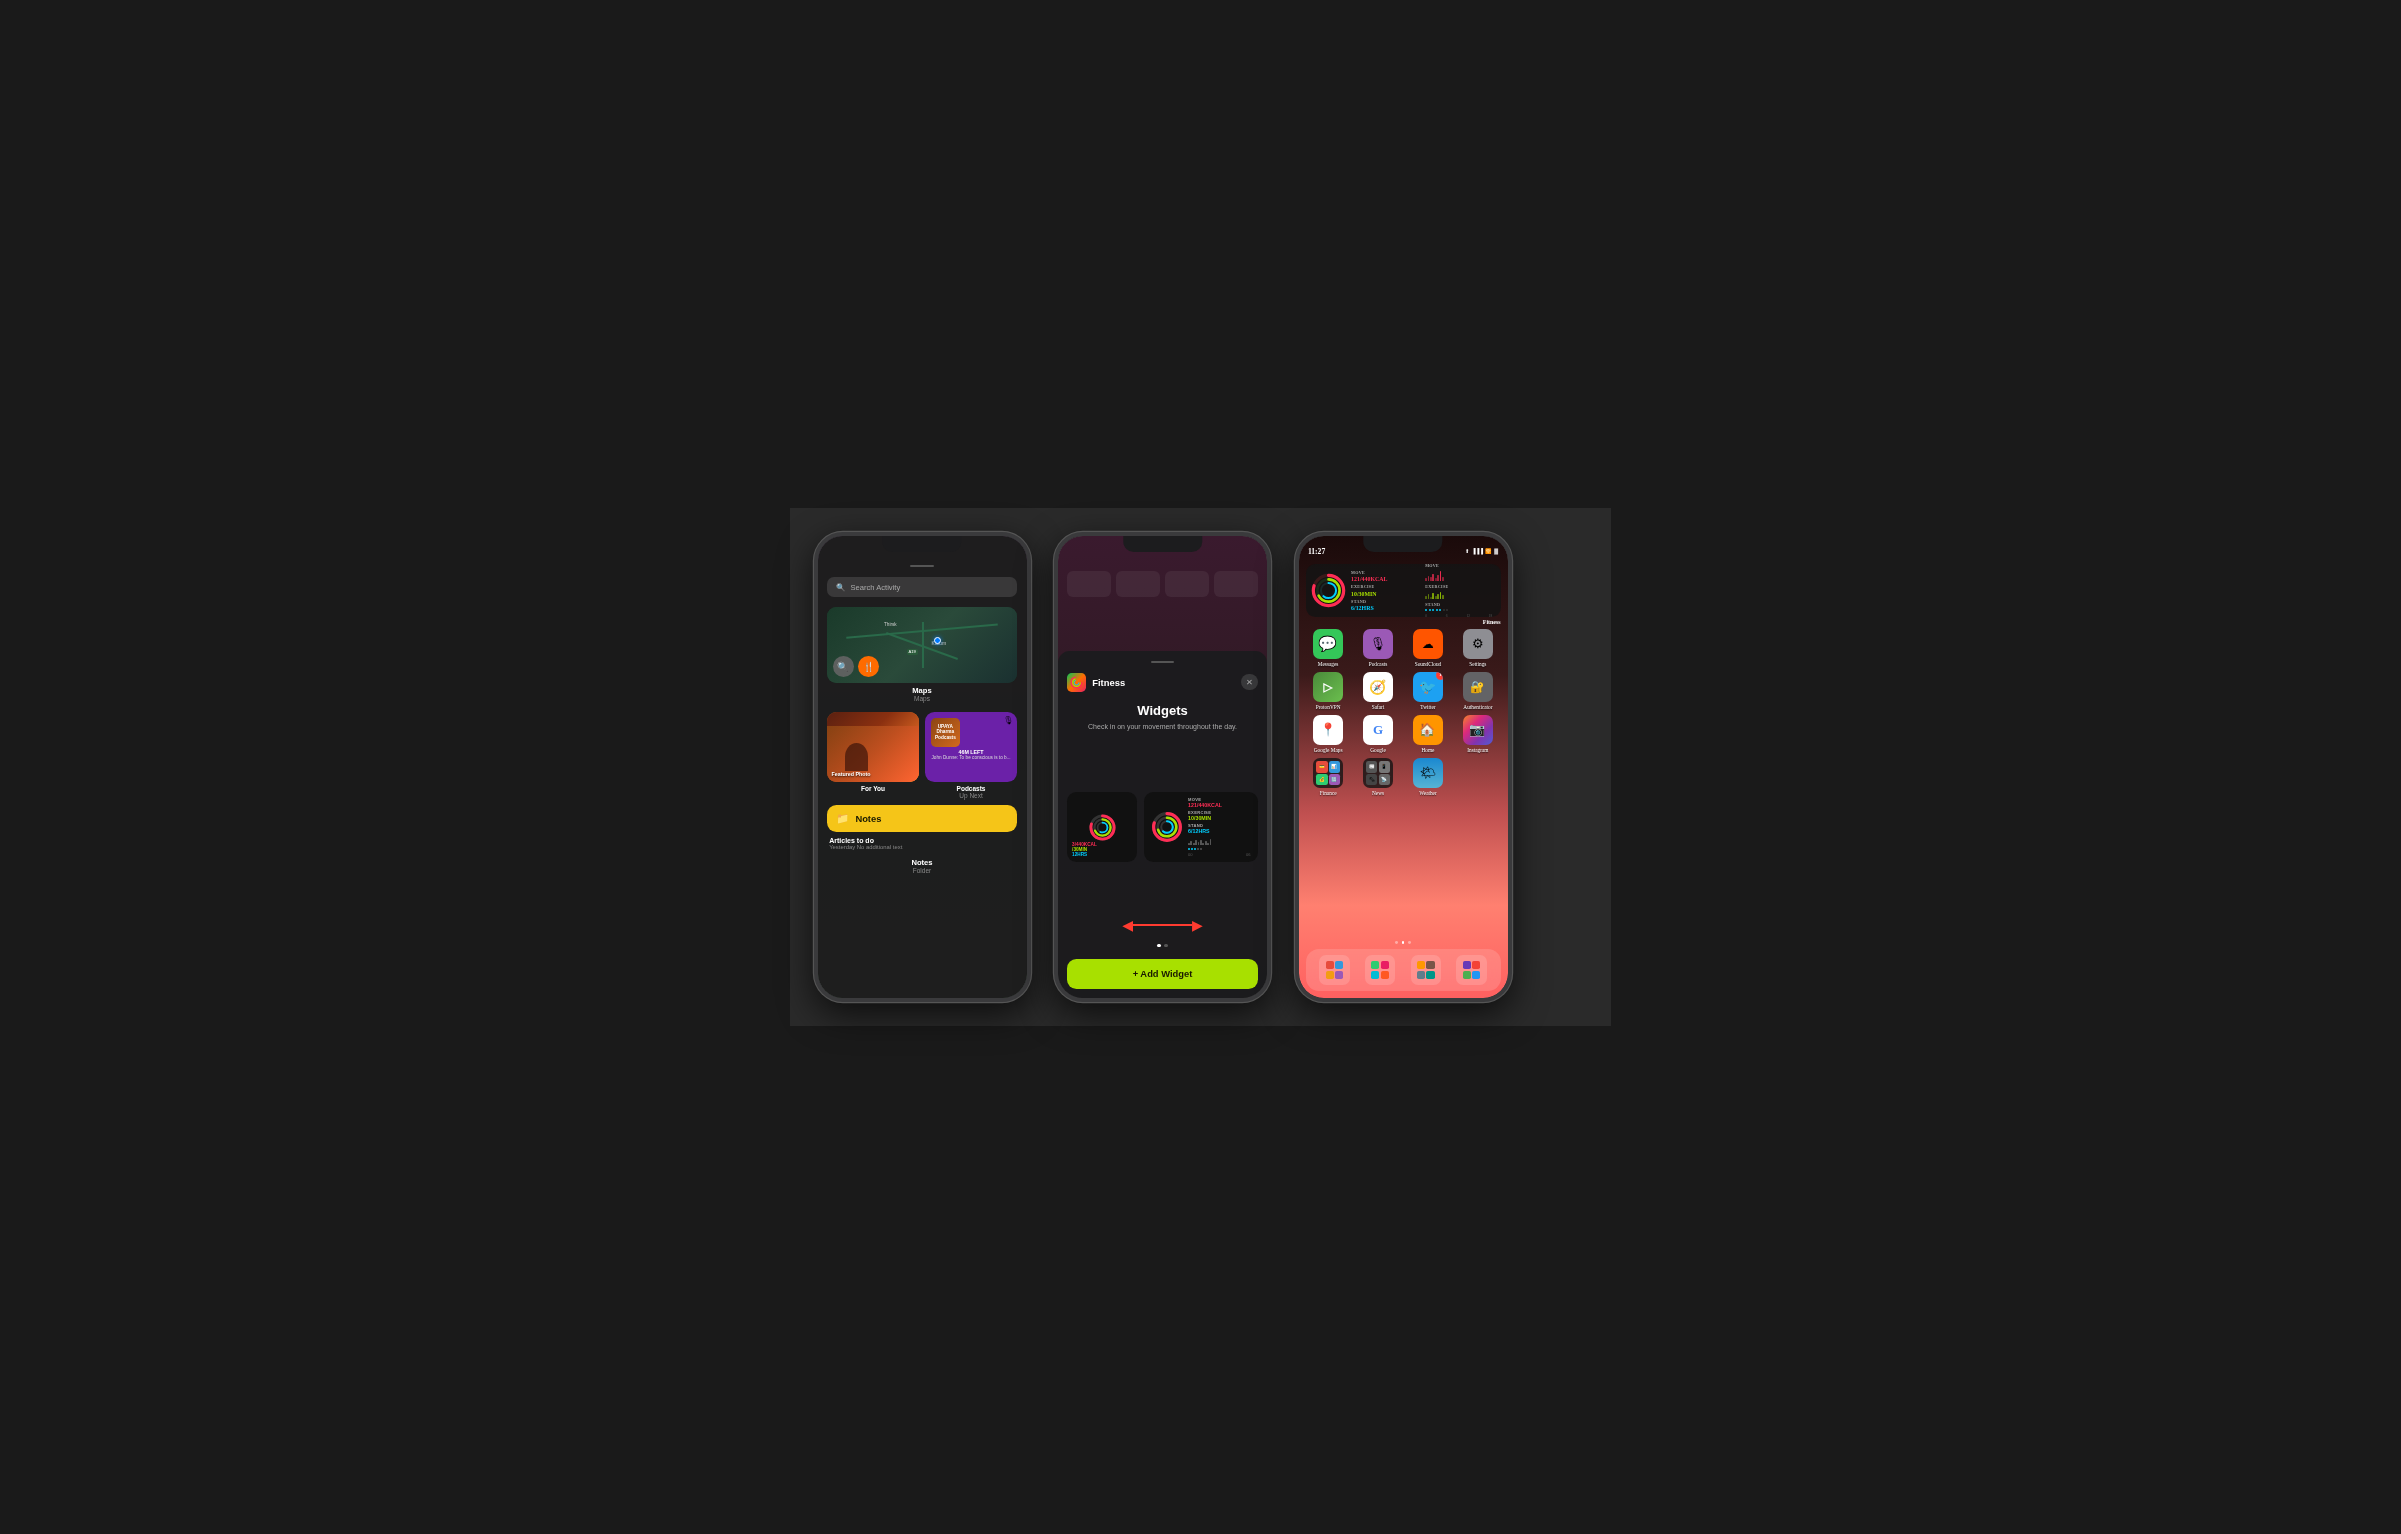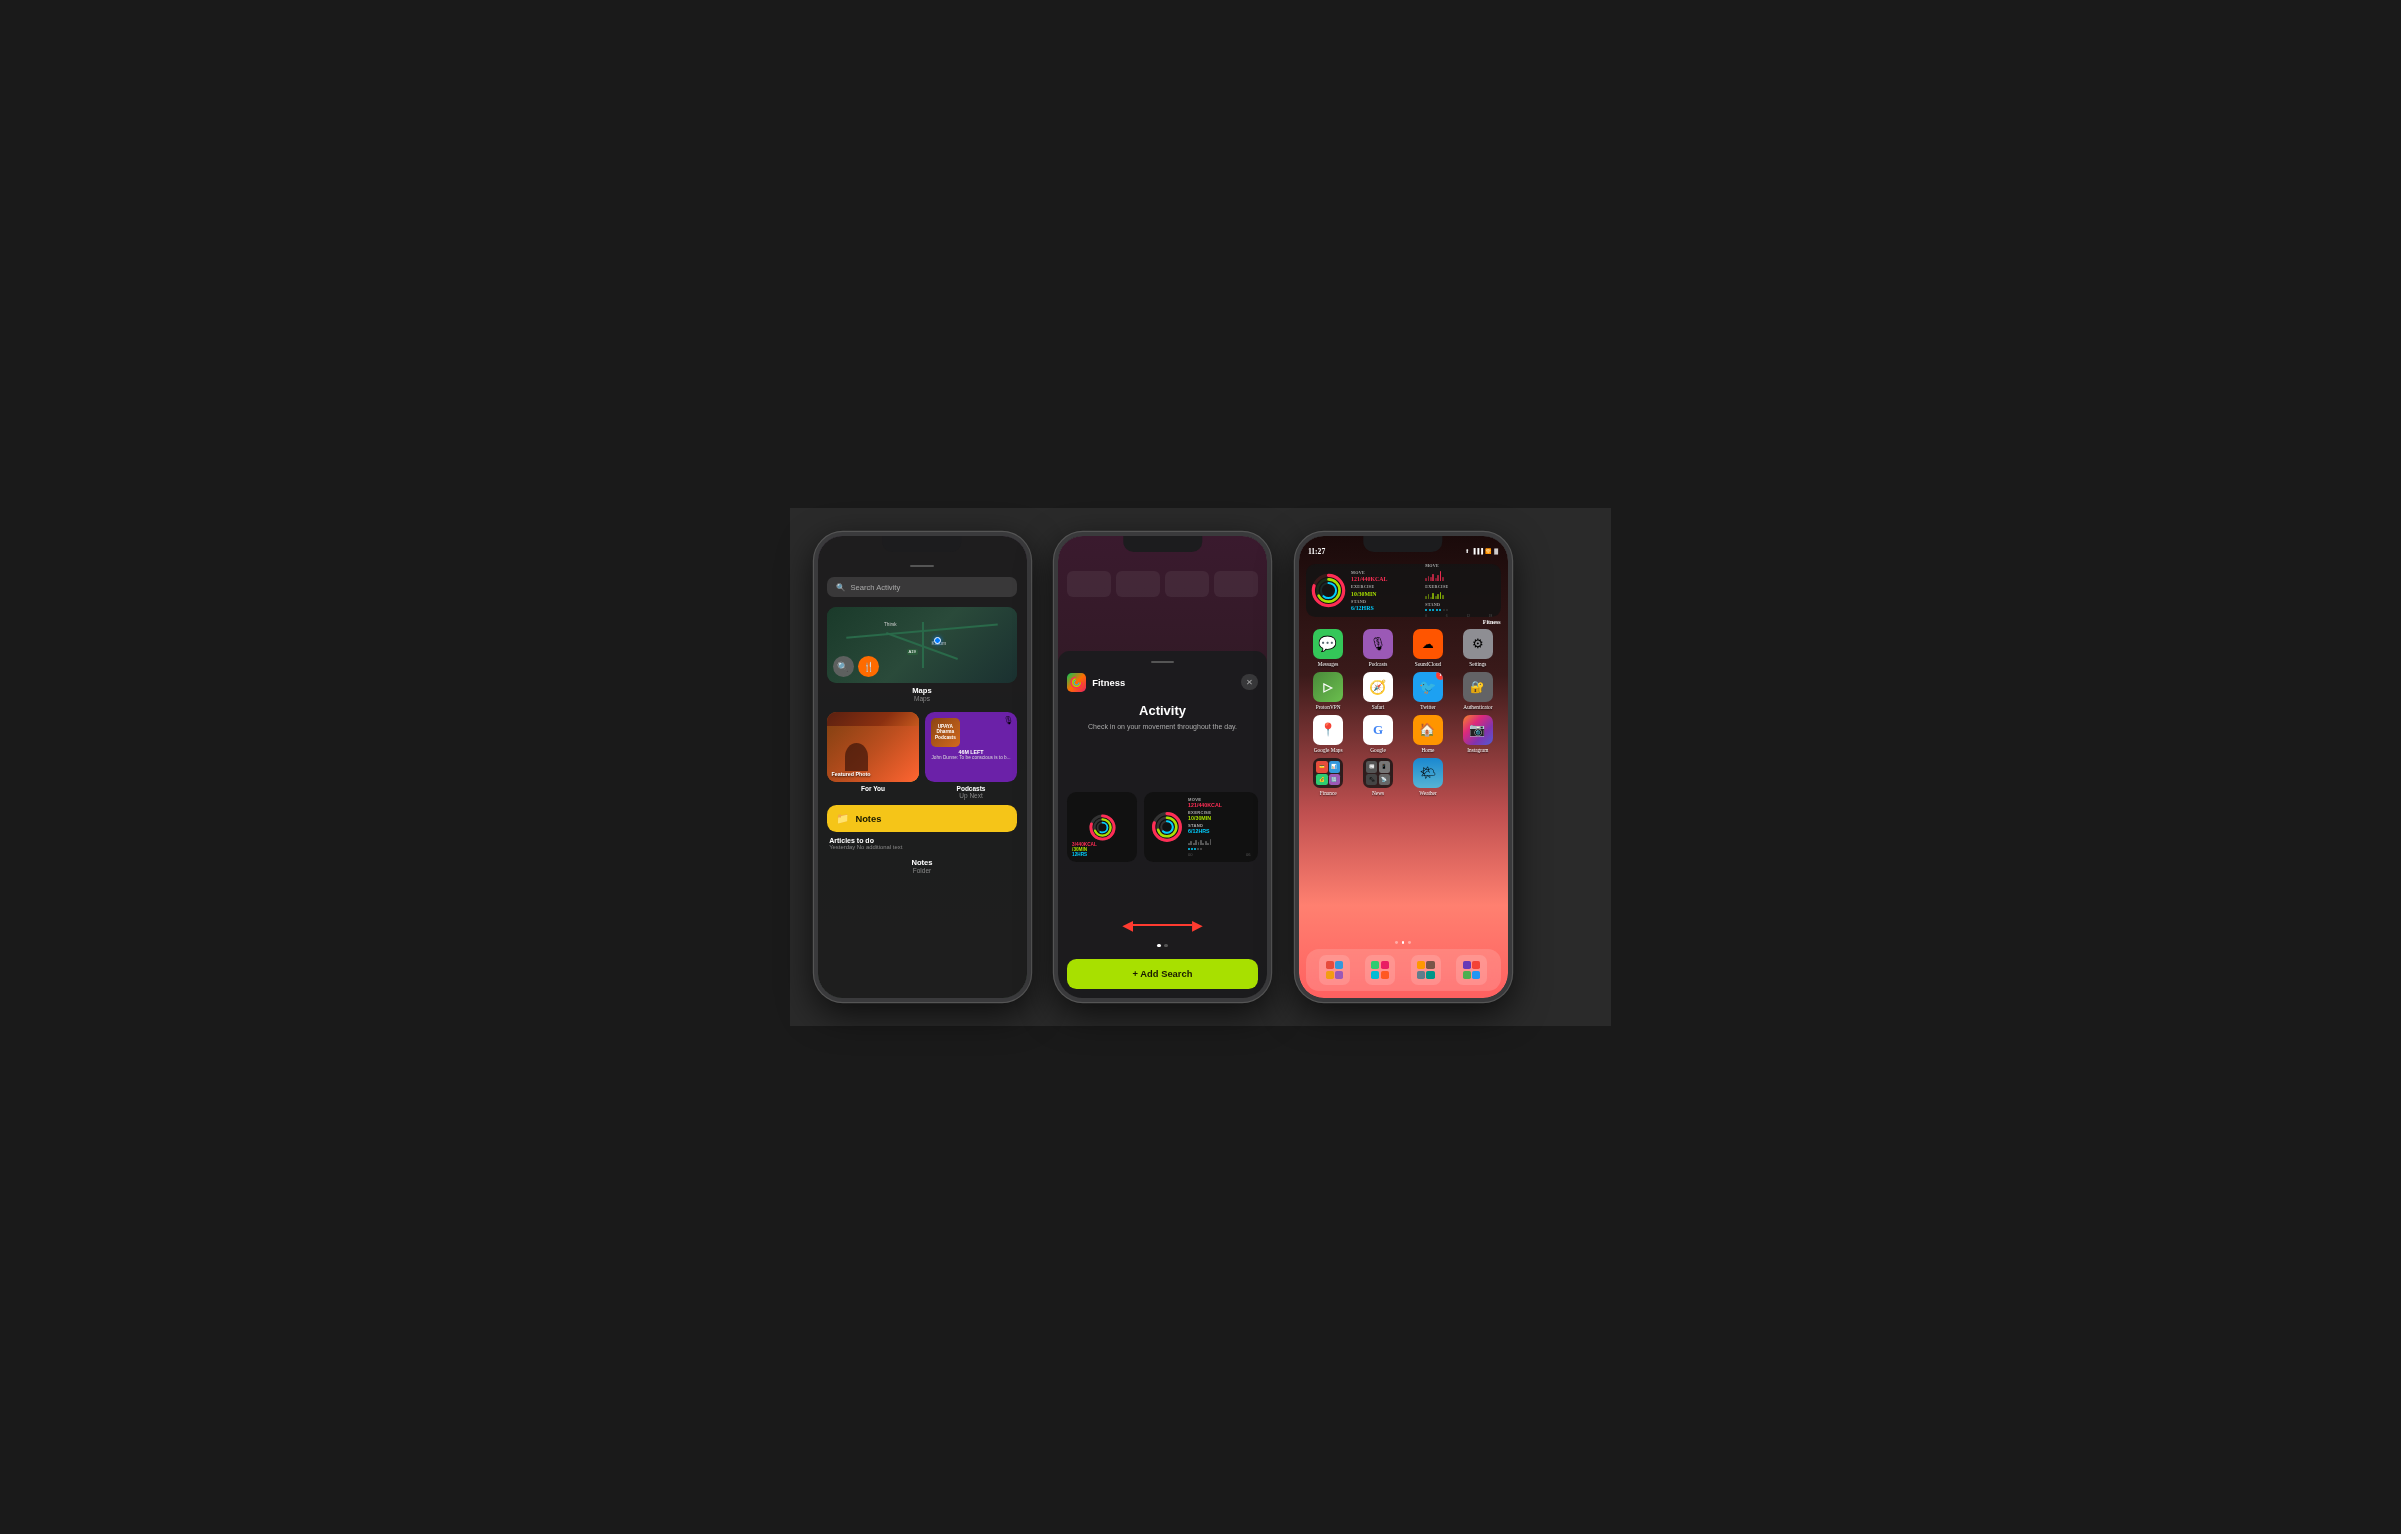--- a/index.html
+++ b/index.html
@@ -573,21 +573,21 @@
             <svg width="13" height="13" viewBox="0 0 22 22">
               <circle cx="11" cy="11" r="9" fill="none" stroke="#FF2D55" stroke-width="2.5" stroke-dasharray="40 16" stroke-dashoffset="0"></circle>
               <circle cx="11" cy="11" r="6.5" fill="none" stroke="#A8E000" stroke-width="2" stroke-dasharray="28 12" stroke-dashoffset="0"></circle>
               <circle cx="11" cy="11" r="4" fill="none" stroke="#00CFFF" stroke-width="1.5" stroke-dasharray="16 8" stroke-dashoffset="0"></circle>
             </svg>
           </div>
           <span class="fitness-title-text">Fitness</span>
           <div class="close-btn">✕</div>
         </div>
 
-        <div class="activity-title">Activity</div>
+        <div class="activity-title">Widgets</div>
         <div class="activity-desc">Check in on your movement throughout the day.</div>
 
         <div class="widget-carousel">
 
           <div class="activity-widget-small" style="max-width:70px;flex-shrink:0;background:#111;position:relative;overflow:hidden;">
             <div style="display:flex;align-items:center;gap:2.3px;">
               <svg width="29" height="29" viewBox="0 0 50 50">
                 <circle cx="25" cy="25" r="20" fill="none" stroke="#333" stroke-width="5"></circle>
                 <circle cx="25" cy="25" r="20" fill="none" stroke="#FF2D55" stroke-width="5" stroke-dasharray="100 26" stroke-dashoffset="0" stroke-linecap="round" transform="rotate(-90 25 25)"></circle>
                 <circle cx="25" cy="25" r="14" fill="none" stroke="#333" stroke-width="4"></circle>
@@ -659,21 +659,21 @@
           <span class="arrow-left">◀</span>
           <div class="arrow-line"></div>
           <span class="arrow-right">▶</span>
         </div>
 
         <div class="carousel-dots">
           <div class="dot active"></div>
           <div class="dot"></div>
         </div>
 
-        <div class="add-widget-btn">+ Add Search</div>
+        <div class="add-widget-btn">+ Add Widget</div>
       </div>
     </div>
   </div>
 
   <div class="phone">
     <div class="phone-screen">
       <div class="phone3-bg">
         <div class="notch"></div>
 
         <div class="home-status">

